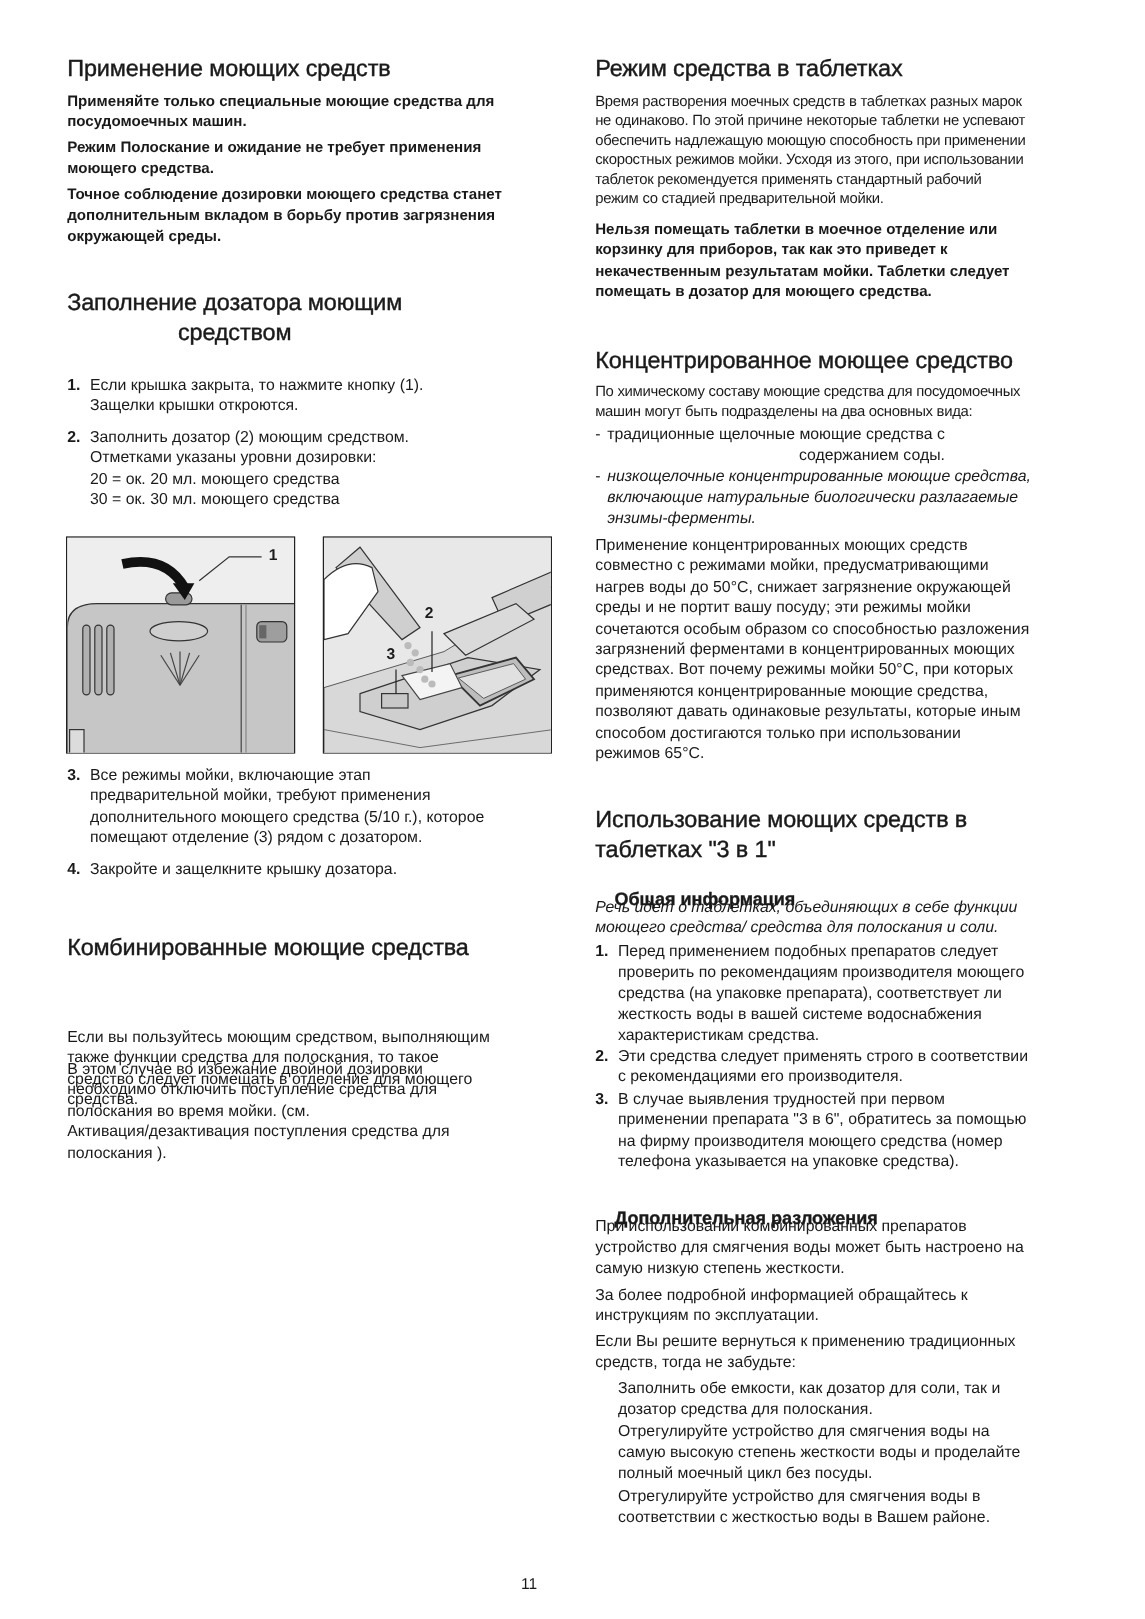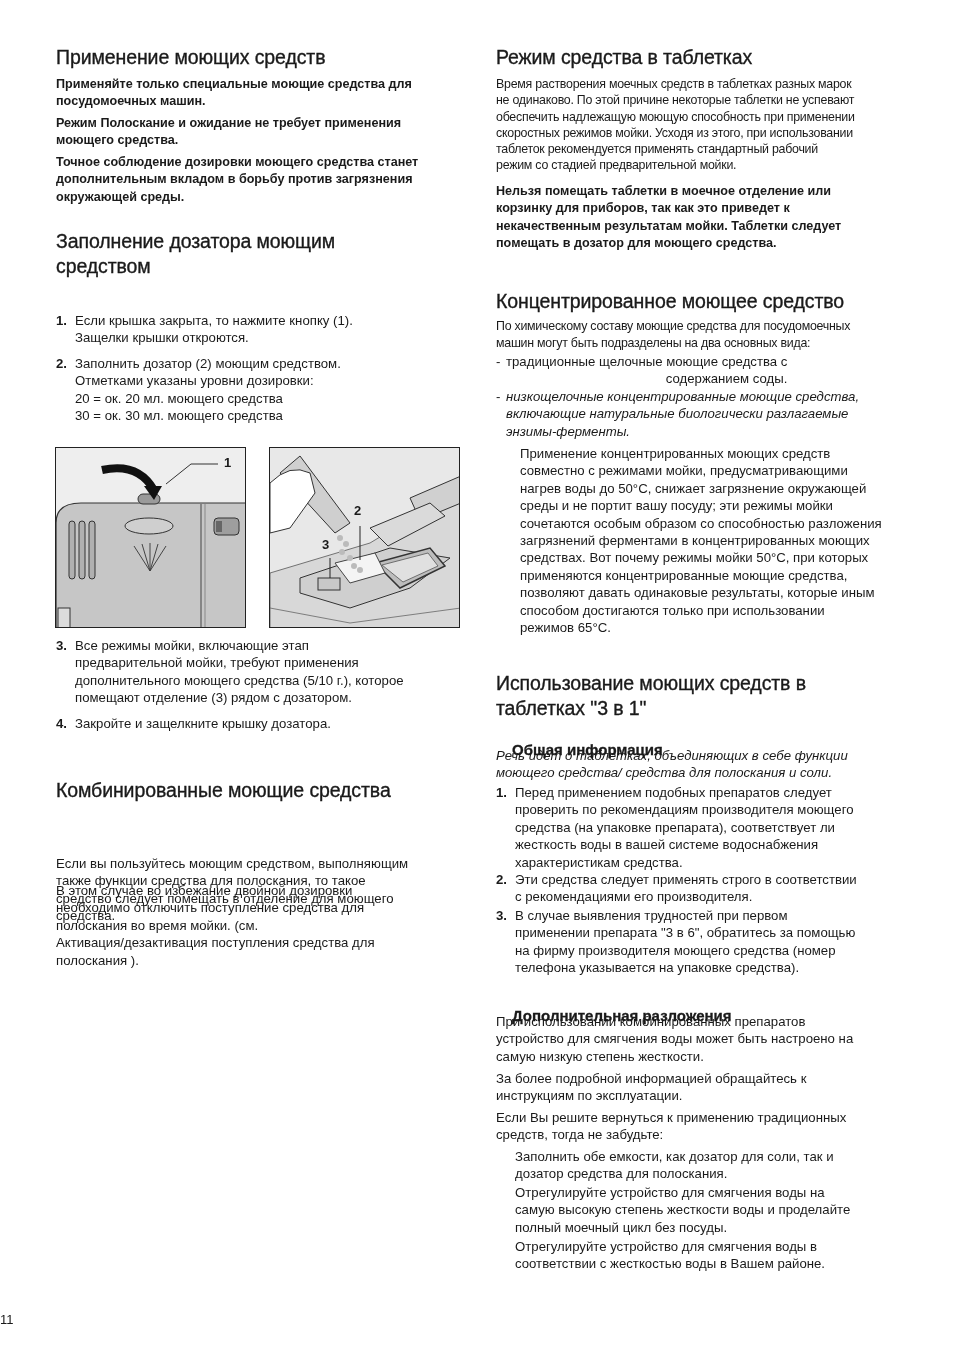--- a/index.html
+++ b/index.html
@@ -12,36 +12,36 @@
         -webkit-text-stroke: 0.35px #1a1a1a; letter-spacing: -0.1px; }
   .h2 { position: absolute; font-size: 15px; margin: 16px; line-height: 18px; -webkit-text-stroke: 0.3px #1a1a1a; }
   .p { position: absolute; font-size: 13.2px; line-height: 17.4px; margin: 0; }
   .p.bold { font-weight: bold; font-size: 12.6px; }
   .p.narrow { font-size: 12.4px; letter-spacing: -0.25px; transform-origin: left top; }
   .num-item { position: absolute; font-size: 13.2px; line-height: 17.4px; }
   .num-item .n { position: absolute; left: 0; top: 0; font-weight: bold; }
   .num-item .t { position: absolute; left: 19px; top: 0; white-space: pre-line; }
   .pre { white-space: pre-line; }
   .figure { position: absolute; border: 1.5px solid #222; background: #eeeeee; box-sizing: border-box; overflow: hidden; }
-  .page-number { position: absolute; left: 0; width: 882px; text-align: left; top: 1312px; font-size: 13px; }
+  .page-number { position: absolute; left: 0; width: 882px; text-align: center; top: 1312px; font-size: 13px; }
 </style>
 </head>
 <body>
 
 <div class="col col-left">
   <h1 class="h1 pre" style="top:45px;left:0;">Применение моющих средств</h1>
   <p class="p bold pre" style="top:76px;left:0;">Применяйте только специальные моющие средства для
 посудомоечных машин.</p>
   <p class="p bold pre" style="top:115px;left:0;">Режим   Полоскание и ожидание   не требует применения
 моющего средства.</p>
   <p class="p bold pre" style="top:154px;left:0;">Точное соблюдение дозировки моющего средства станет
 дополнительным вкладом в борьбу против загрязнения
 окружающей среды.</p>
 
-  <h1 class="h1 pre" style="top:229px;left:0;">Заполнение дозатора моющим
+  <h1 class="h1 pre" style="top:240px;left:0;text-align:center;">Заполнение дозатора моющим
 средством</h1>
 
   <div class="num-item" style="top:312px;left:0;width:410px;">
     <span class="n">1.</span>
     <span class="t">Если крышка закрыта, то нажмите кнопку (1).
 Защелки крышки откроются.</span>
   </div>
   <div class="num-item" style="top:355px;left:0;width:410px;">
     <span class="n">2.</span>
     <span class="t">Заполнить дозатор (2) моющим средством.
@@ -155,21 +155,21 @@
     <span class="t" style="left:10px;text-align:right;">традиционные щелочные моющие средства с
 содержанием соды.</span>
   </div>
   <div class="num-item" style="top:388px;left:0;width:410px;">
     <span class="n" style="font-weight:normal;">-</span>
     <span class="t" style="left:10px;font-style:italic;">низкощелочные концентрированные моющие средства,
 включающие натуральные биологически разлагаемые
 энзимы-ферменты.</span>
   </div>
 
-  <p class="p pre" style="top:445px;left:0;margin-left:24px;">Применение концентрированных моющих средств
+  <p class="p pre" style="top:445px;left:0;">Применение концентрированных моющих средств
 совместно с режимами мойки, предусматривающими
 нагрев воды до 50°С, снижает загрязнение окружающей
 среды и не портит вашу посуду; эти режимы мойки
 сочетаются особым образом со способностью разложения
 загрязнений ферментами в концентрированных моющих
 средствах. Вот почему режимы мойки 50°С, при которых
 применяются концентрированные моющие средства,
 позволяют давать одинаковые результаты, которые иным
 способом достигаются только при использовании
 режимов 65°С.</p>

